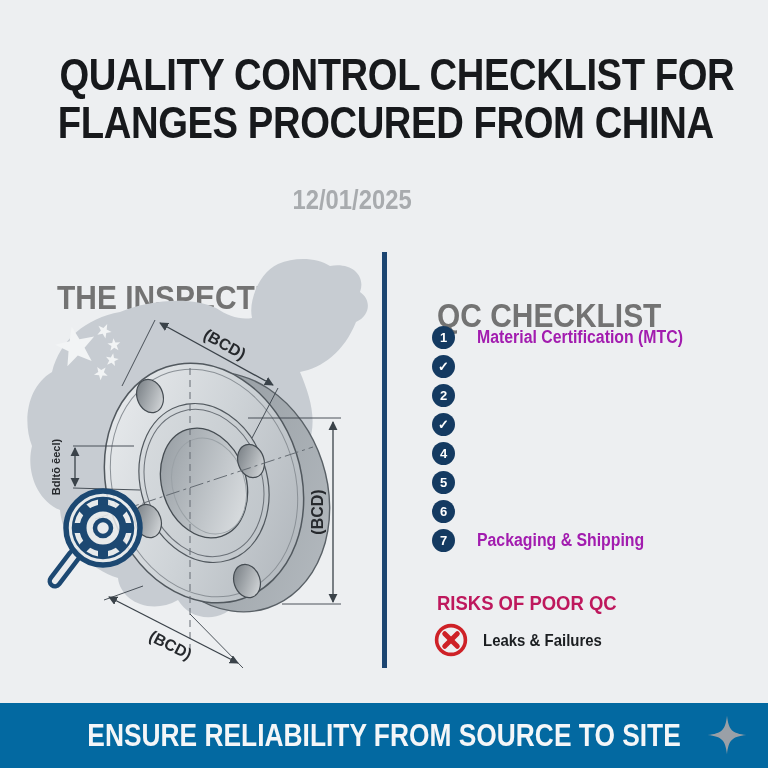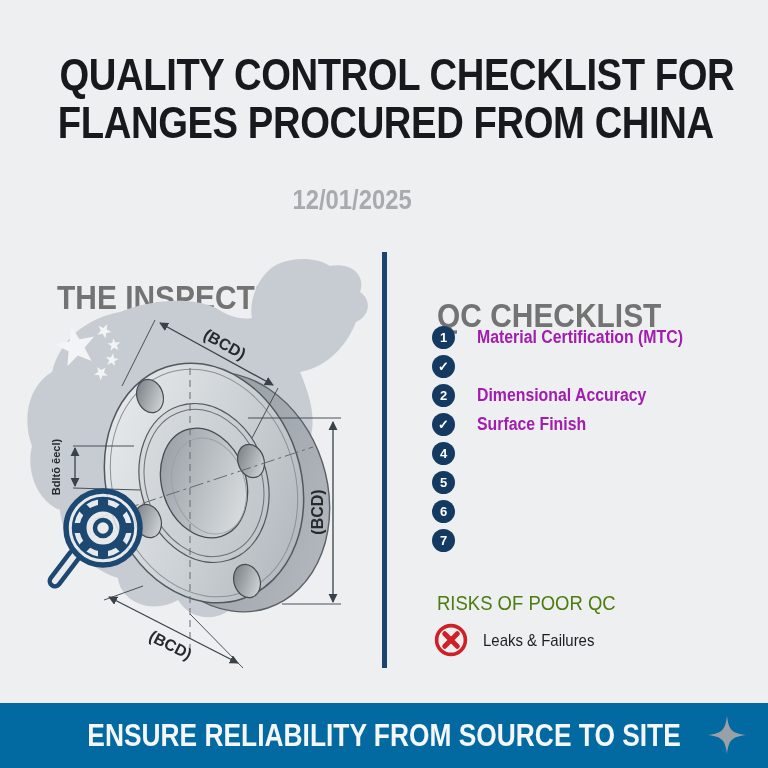--- a/index.html
+++ b/index.html
@@ -15,37 +15,37 @@
   .title1 { top:52px; }
   .title2 { top:100px; }
   .subtitle { position:absolute; top:150px; left:0; width:768px; text-align:center;
               color:#174a7c; font-weight:bold; font-size:23px; }
   .date { position:absolute; top:184px; left:0; width:704px; text-align:center;
           color:#a8abae; font-weight:bold; font-size:28px; }
 
   .section-h { position:absolute; color:#737373; font-weight:bold; font-size:34px; line-height:1; }
   .h-inspection { left:57px; top:280px; }
   .h-checklist  { left:437px; top:278px;margin-top:20px; }
-  .h-risks { position:absolute; left:437px; top:591px; color:#4d7c0f; font-weight:normal; font-size:21px; }
+  .h-risks { position:absolute; left:437px; top:591px; color:#be185d; font-weight:bold; font-size:21px; }
 
   .divider { position:absolute; left:382px; top:252px; width:5px; height:416px; background:#1b4571; }
 
   .illus { position:absolute; left:10px; top:258px; width:370px; height:432px; }
 
   .qc-list { position:absolute; left:432px; top:326px; width:330px; }
   .qc-row { display:flex; align-items:center; height:23px; margin-bottom:6px; }
   .qc-mark { flex:0 0 23px; width:23px; height:23px; border-radius:50%; background:#143a61;
              color:#fff; font-size:13px; font-weight:bold; display:flex; align-items:center;
              justify-content:center; margin-right:22px; }
   .qc-label { color:#a21caf; font-size:18px; font-weight:bold; }
 
   .risk-block { position:absolute; left:433px; top:622px; display:flex; align-items:center; }
   .risk-icon { width:36px; height:36px; margin-right:14px; }
   .risk-lines { display:flex; flex-direction:column; }
-  .risk-line { color:#1c1f22; font-size:17px; font-weight:normal; line-height:25px; }
+  .risk-line { color:#1c1f22; font-size:17px; font-weight:bold; line-height:25px; }
 
   .banner { position:absolute; left:0; top:703px; width:768px; height:65px; background:#0369a1;
             display:flex; align-items:center; justify-content:center; }
   .banner-text { color:#f4f6f8; font-size:31px; font-weight:bold; letter-spacing:0; }
   .banner-star { position:absolute; right:18px; top:7px; width:46px; height:50px; }
 
   svg text { font-family:"Liberation Sans", sans-serif; }
 </style>
 </head>
 <body>
@@ -185,37 +185,36 @@
     <div class="qc-row">
       <div class="qc-mark">1</div>
       <div class="qc-label"><span class="condl">Material Certification (MTC)</span></div>
     </div>
     <div class="qc-row">
       <div class="qc-mark">✓</div>
       <div class="qc-label"><span class="condl"></span></div>
     </div>
     <div class="qc-row">
       <div class="qc-mark">2</div>
-      <div class="qc-label"><span class="condl">Dimensional Accuracy</span></div>
     </div>
     <div class="qc-row">
       <div class="qc-mark">✓</div>
-      <div class="qc-label"><span class="condl">Surface Finish</span></div>
     </div>
     <div class="qc-row">
       <div class="qc-mark">4</div>
     </div>
     <div class="qc-row">
       <div class="qc-mark">5</div>
     </div>
     <div class="qc-row">
       <div class="qc-mark">6</div>
     </div>
     <div class="qc-row">
       <div class="qc-mark">7</div>
+      <div class="qc-label"><span class="condl">Packaging &amp; Shipping</span></div>
     </div>
   </div>
 
   <div class="h-risks"><span class="condl">RISKS OF POOR QC</span></div>
   <div class="risk-block">
     <svg class="risk-icon" viewBox="0 0 40 40">
       <circle cx="20" cy="20" r="16" fill="none" stroke="#ce2127" stroke-width="4"></circle>
       <line x1="13" y1="13" x2="27" y2="27" stroke="#ce2127" stroke-width="5.5" stroke-linecap="round"></line>
       <line x1="27" y1="13" x2="13" y2="27" stroke="#ce2127" stroke-width="5.5" stroke-linecap="round"></line>
     </svg>

